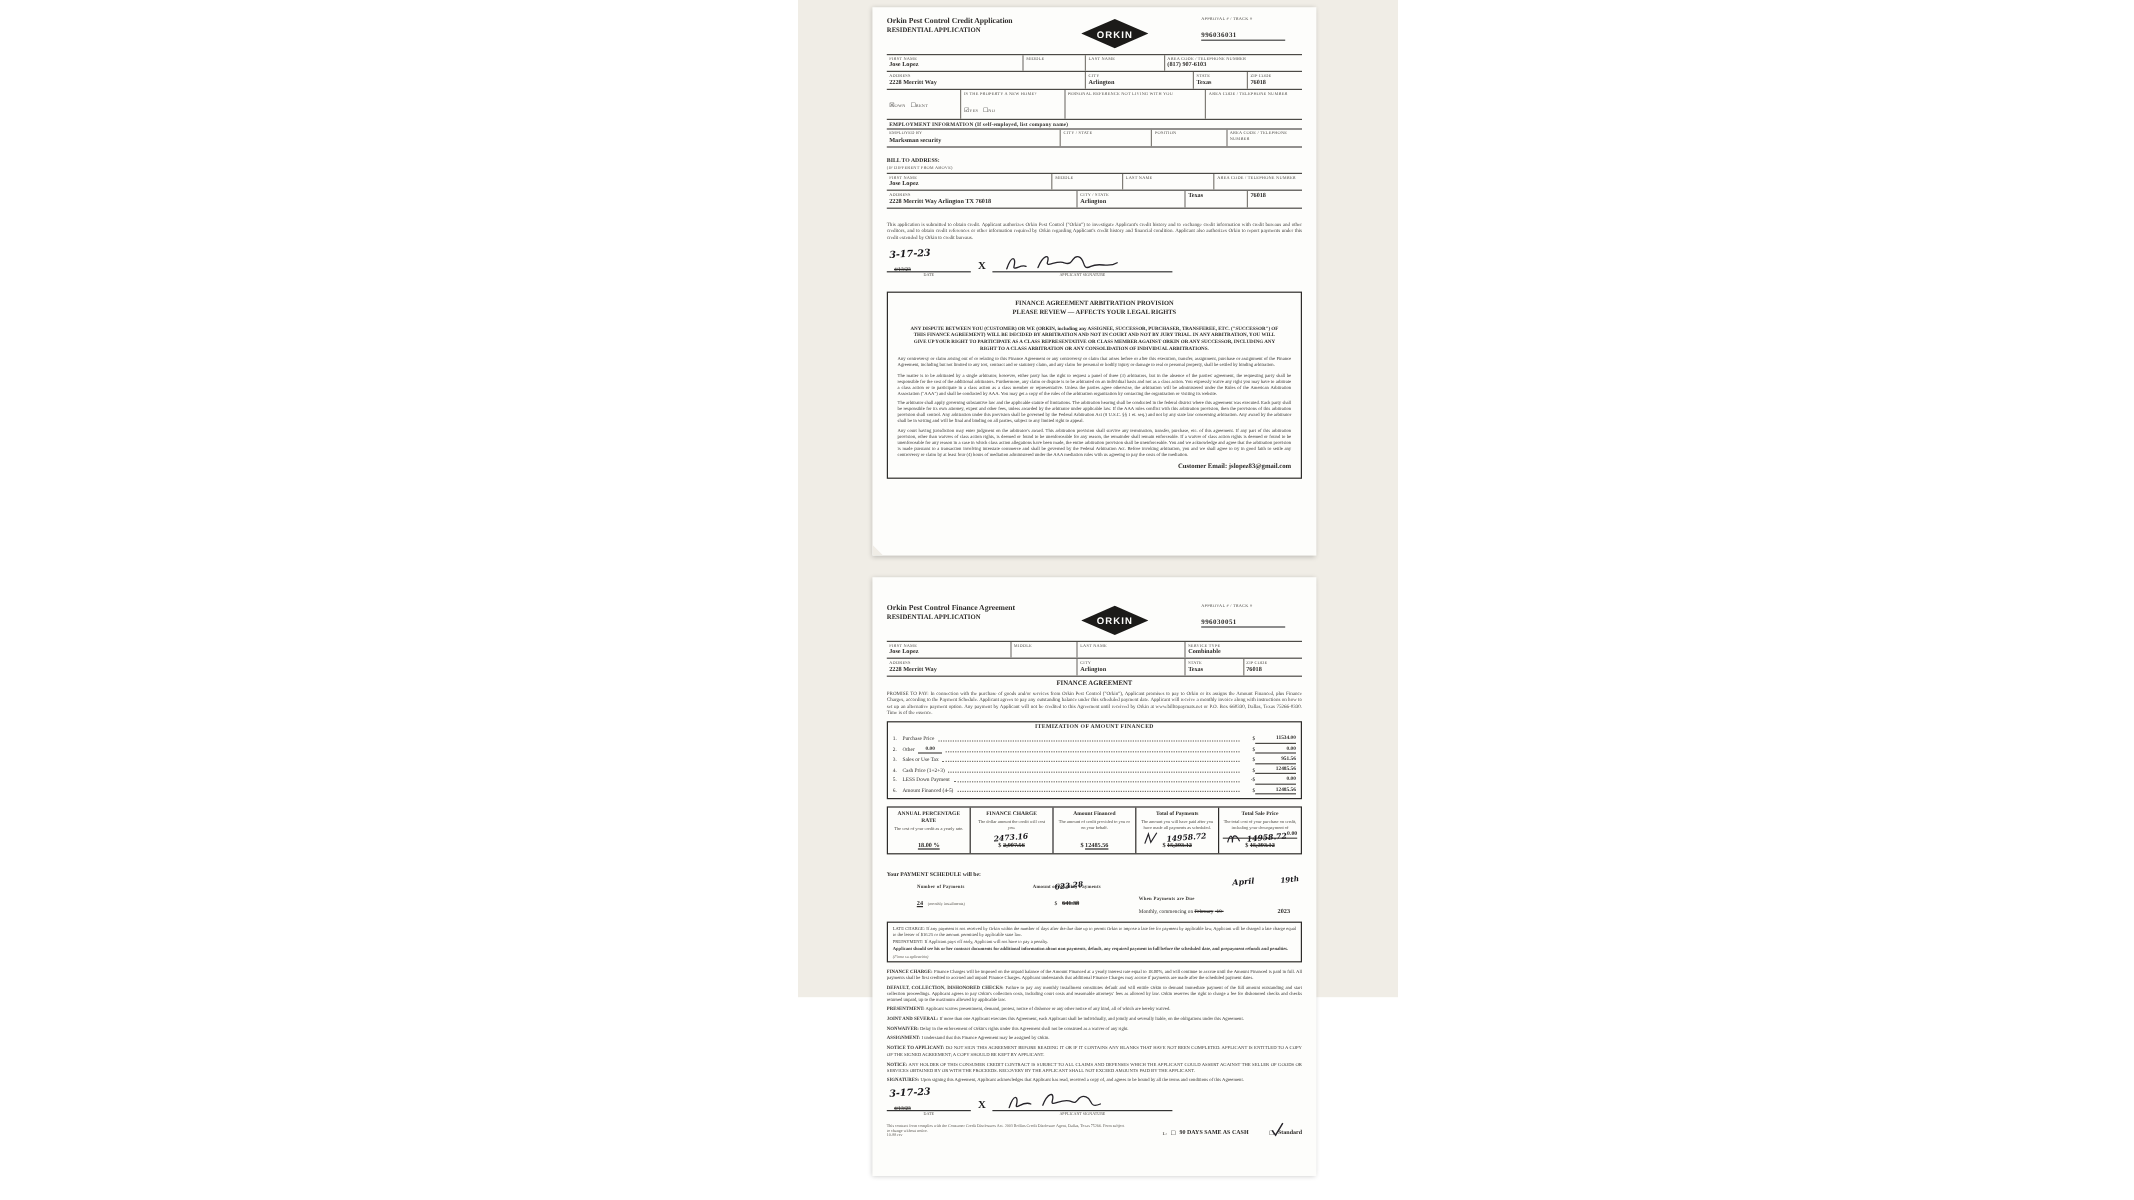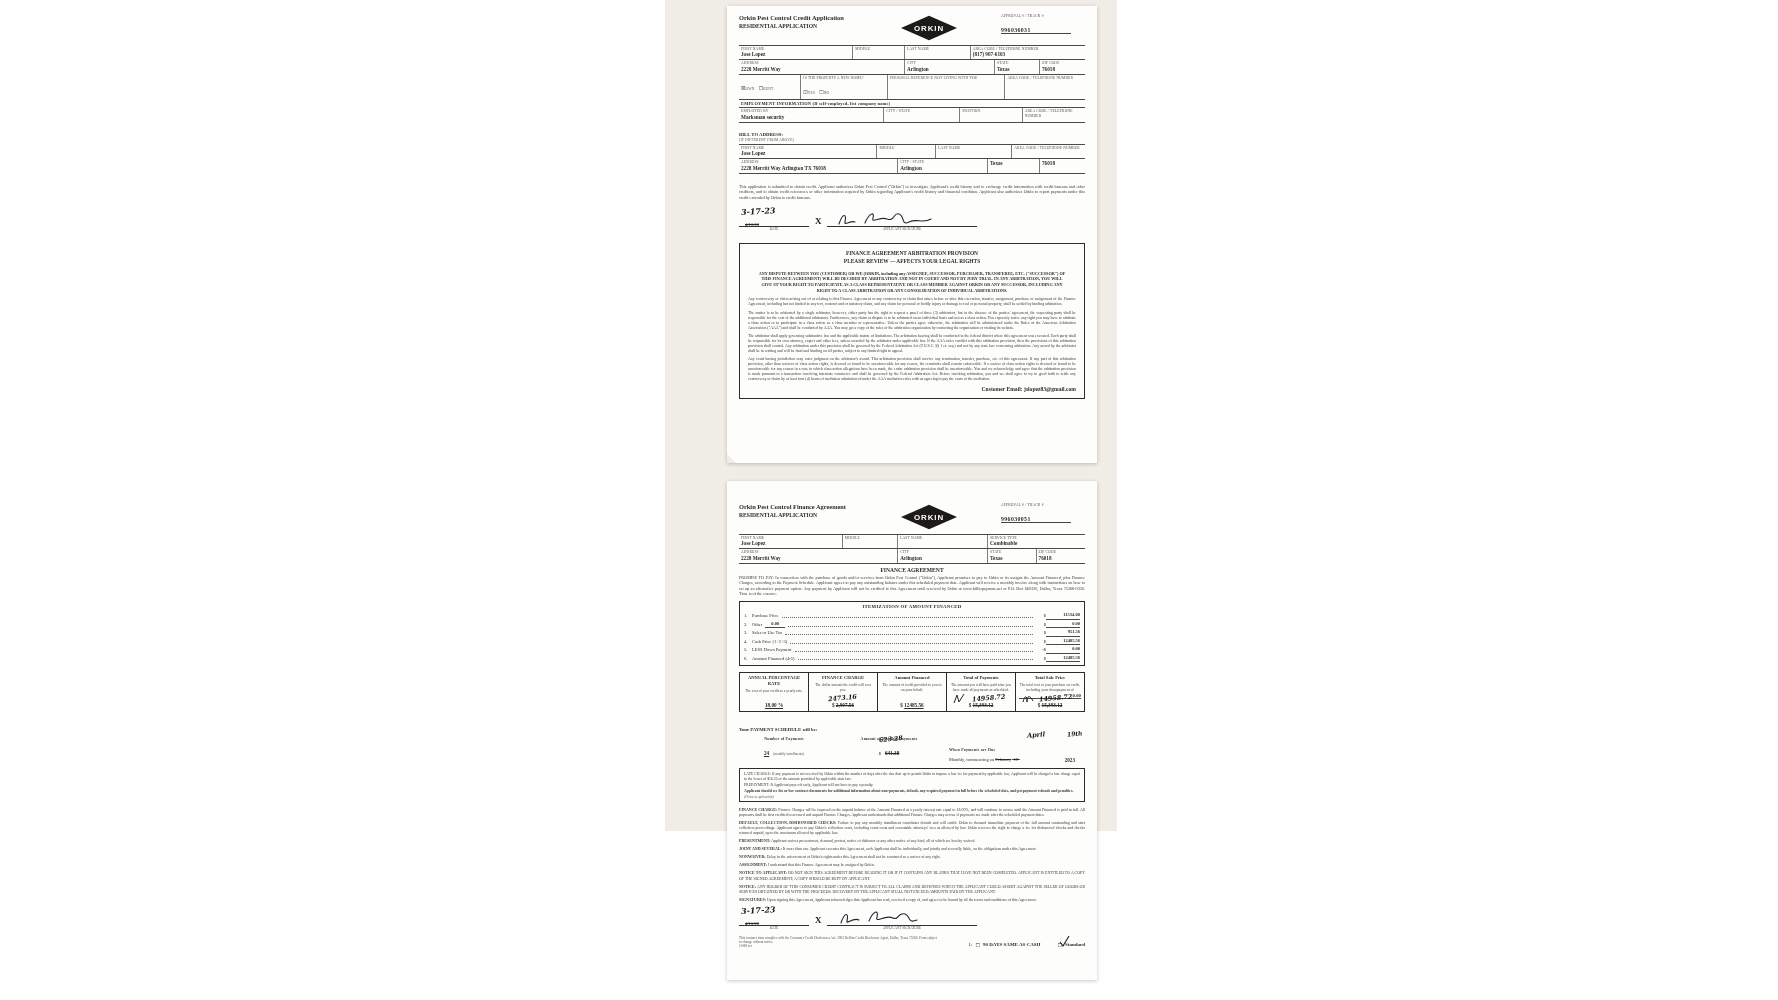--- a/index.html
+++ b/index.html
@@ -1,18 +1,18 @@
 <!DOCTYPE html>
 <html><head>
 <meta charset="utf-8">
 <style>
   html,body{margin:0;padding:0;}
   body{width:1778px;height:1000px;background:#ffffff;position:relative;overflow:hidden;
        font-family:"Liberation Serif",serif;color:#2e2c2a;}
-  .panel{position:absolute;left:665px;top:0;width:452px;height:831px;background:#f0ede6;}
+  .panel{position:absolute;left:665px;top:0;width:452px;height:831px;background:#f0ede6;padding-left:48px;}
   .page{position:absolute;left:62px;width:370px;background:#fdfdfb;
         box-shadow:0 1px 4px rgba(0,0,0,.22);overflow:hidden;box-sizing:border-box;padding:0 12px;}
   .page1{top:6px;height:457px;}
   .page2{top:481px;height:499px;}
   .page1::after{content:"";position:absolute;left:0;bottom:0;width:0;height:0;
         border-left:9px solid #f0ede6;border-top:9px solid transparent;}
   
   .hd{display:flex;justify-content:space-between;align-items:flex-start;margin-top:8px;}
   .hd-title{font-size:6.4px;font-weight:bold;line-height:1.35;}
   .hd-sub{font-size:5.6px;font-weight:bold;}

